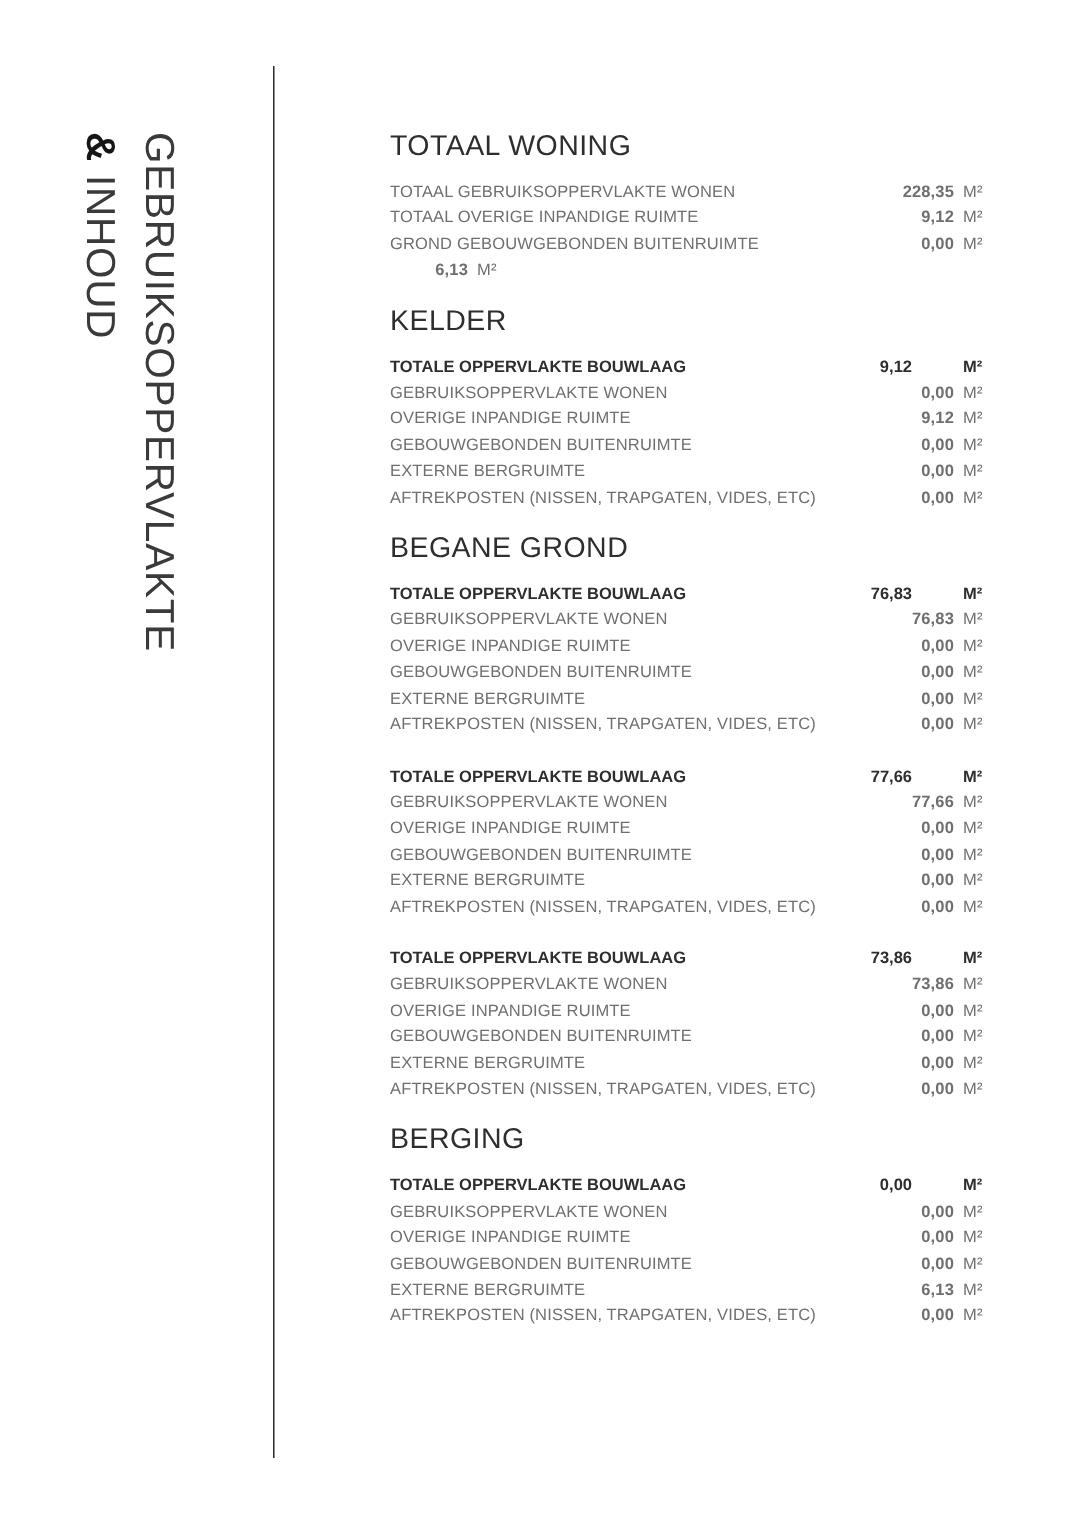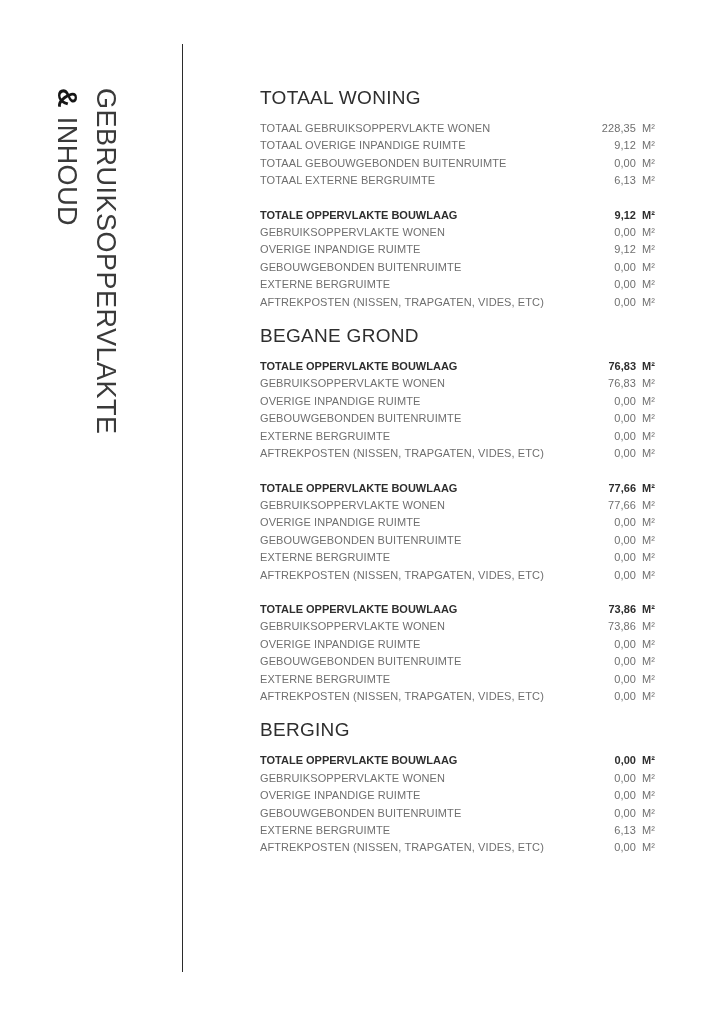--- a/index.html
+++ b/index.html
@@ -43,23 +43,23 @@
     font-size:19px;font-weight:400;line-height:15px;
     color:var(--text-dark);letter-spacing:0.3px;
     margin:0 0 15px 0;
   }
   .row{
     display:flex;align-items:flex-end;
     font-size:11px;line-height:17.4px;
     color:var(--text-gray);letter-spacing:0.1px;
   }
   .row-label{flex:1 1 auto;white-space:nowrap;overflow:hidden;}
-  .row-value{flex:0 0 auto;text-align:right;min-width:52px;}
+  .row-value{flex:0 0 auto;text-align:right;min-width:52px;font-weight:bold;}
   .row-unit{flex:0 0 auto;width:18px;margin-left:6px;text-align:left;}
-  .row.em{color:var(--text-dark);font-weight:700;letter-spacing:0;}
+  .row.em{color:var(--text-dark);font-weight:700;letter-spacing:0;gap:28px;}
 </style>
 </head>
 <body>
 
 <div class="page">
 
   <div class="sidebar">
     <div>GEBRUIKSOPPERVLAKTE</div>
     <div><span class="amp">&amp;</span><span>INHOUD</span></div>
   </div>
@@ -76,35 +76,35 @@
     <span class="row-unit">M²</span>
   </div>
 
   <div class="row">
     <span class="row-label">TOTAAL OVERIGE INPANDIGE RUIMTE</span>
     <span class="row-value">9,12</span>
     <span class="row-unit">M²</span>
   </div>
 
   <div class="row">
-    <span class="row-label">TOTAAL GEBOUWGEBONDEN BUITENRUIMTE</span>
-    <span class="row-value">0,00</span>
-    <span class="row-unit">M²</span>
-  </div>
-
-  <div class="row">
-    <span class="row-label">TOTAAL EXTERNE BERGRUIMTE</span>
+    <span class="row-label">GROND GEBOUWGEBONDEN BUITENRUIMTE</span>
+    <span class="row-value">0,00</span>
+    <span class="row-unit">M²</span>
+  </div>
+
+  <div class="row">
     <span class="row-value">6,13</span>
     <span class="row-unit">M²</span>
   </div>
 
 </div>
   </section>
 
   <section class="section">
+    <h2 class="section-title">KELDER</h2>
     <div class="rows">
   <div class="row em">
     <span class="row-label">TOTALE OPPERVLAKTE BOUWLAAG</span>
     <span class="row-value">9,12</span>
     <span class="row-unit">M²</span>
   </div>
 
   <div class="row">
     <span class="row-label">GEBRUIKSOPPERVLAKTE WONEN</span>
     <span class="row-value">0,00</span>

